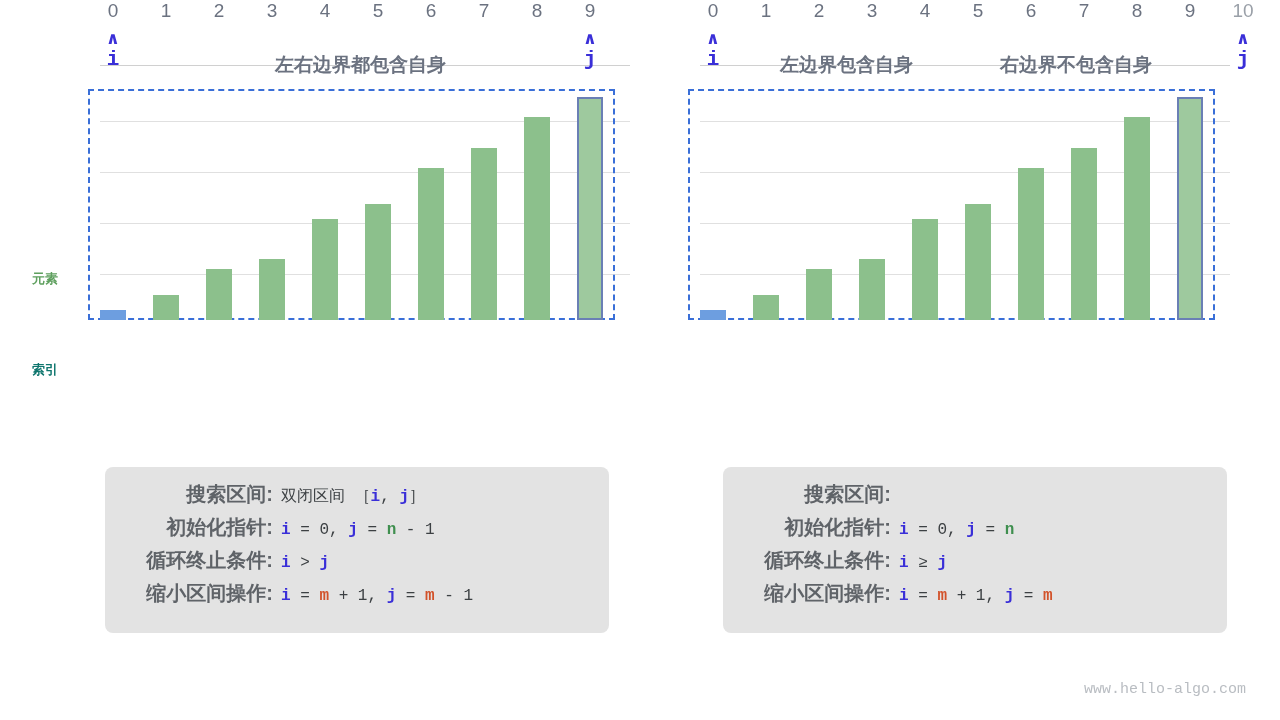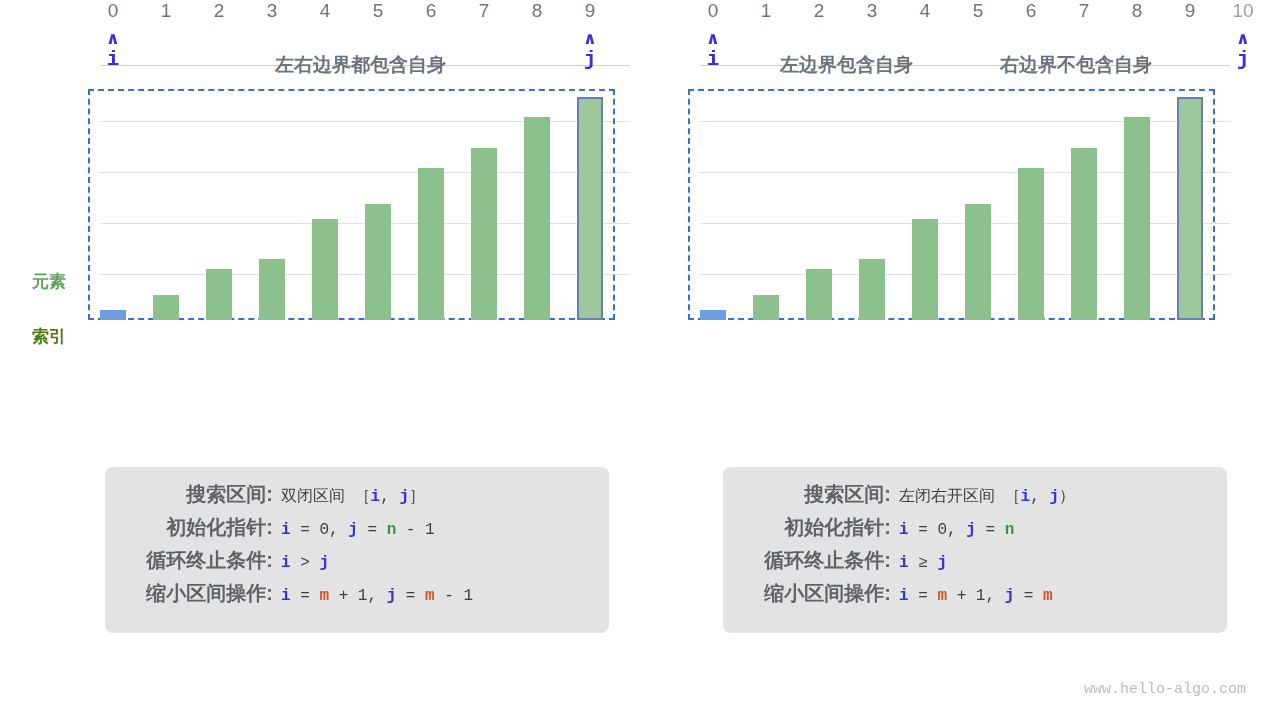--- a/index.html
+++ b/index.html
@@ -15,23 +15,23 @@
   
   .chart{position:absolute;left:70px;top:65px;width:530px;height:255px;}
   .chart .gridline{position:absolute;left:0;right:0;height:1px;background:#e0e0e0;}
   .chart .topline{position:absolute;left:0;right:0;top:0;height:1px;background:#d0d0d0;}
   .bar{position:absolute;bottom:0;background:#8cc08c;}
   .bar.first{background:#6d9ee0;}
   .bar.highlight{background:#9ec99e;border:2px solid #6a7fb5;box-sizing:border-box;}
   .dashbox{position:absolute;border:2px dashed #3a6fd8;box-sizing:border-box;}
 
   
-  .axis-label{position:absolute;font-weight:bold;font-size:17px;}
+  .axis-label{position:absolute;font-weight:bold;font-size:13px;}
   .label-yuansu{color:#5fa05f;}
-  .label-suoyin{color:#4d7c0f;}
+  .label-suoyin{color:#0f766e;margin-top:36px;}
   .ticks{position:absolute;left:70px;width:540px;height:28px;}
   .tick{position:absolute;font-size:19px;color:#6b7280;text-align:center;width:40px;margin-left:-20px;}
   .tick.dim{color:#9aa0a8;}
   .caret{position:absolute;font-size:17px;color:#3a2fd8;font-weight:bold;width:30px;text-align:center;margin-left:-15px;}
   .ptr{position:absolute;font-size:21px;font-weight:bold;color:#3a2fd8;font-family:"Liberation Mono","DejaVu Sans Mono",monospace;width:30px;text-align:center;margin-left:-15px;}
   .note{position:absolute;font-size:19px;font-weight:bold;color:#6b7280;white-space:nowrap;}
 
   
   .infobox{position:absolute;background:#e3e3e3;border-radius:8px;padding:8px 26px 20px 18px;}
   #info-left{left:105px;top:467px;width:460px;}
@@ -143,21 +143,20 @@
       <div class="rowval"><span class="v-blue">i</span><span class="v-dark"> &gt; </span><span class="v-blue">j</span></div>
     </div>
     <div class="row">
       <div class="rowlabel">缩小区间操作:</div>
       <div class="rowval"><span class="v-blue">i</span><span class="v-dark"> = </span><span class="v-orange">m</span><span class="v-dark"> + 1, </span><span class="v-blue">j</span><span class="v-dark"> = </span><span class="v-orange">m</span><span class="v-dark"> - 1</span></div>
     </div>
   </div>
 <div class="infobox" id="info-right">
     <div class="row">
       <div class="rowlabel">搜索区间:</div>
-      <div class="rowval"><span class="v-dark">左闭右开区间 ［</span><span class="v-blue">i</span><span class="v-dark">, </span><span class="v-blue">j</span><span class="v-dark">）</span></div>
     </div>
     <div class="row">
       <div class="rowlabel">初始化指针:</div>
       <div class="rowval"><span class="v-blue">i</span><span class="v-dark"> = 0, </span><span class="v-blue">j</span><span class="v-dark"> = </span><span class="v-green">n</span></div>
     </div>
     <div class="row">
       <div class="rowlabel">循环终止条件:</div>
       <div class="rowval"><span class="v-blue">i</span><span class="v-dark"> ≥ </span><span class="v-blue">j</span></div>
     </div>
     <div class="row">

